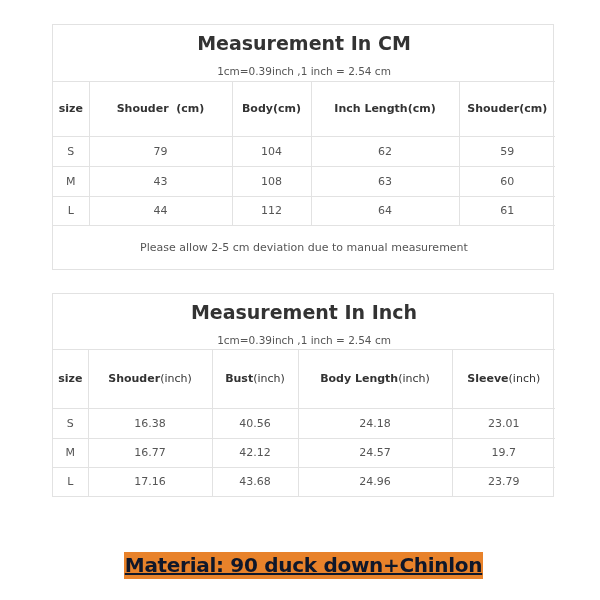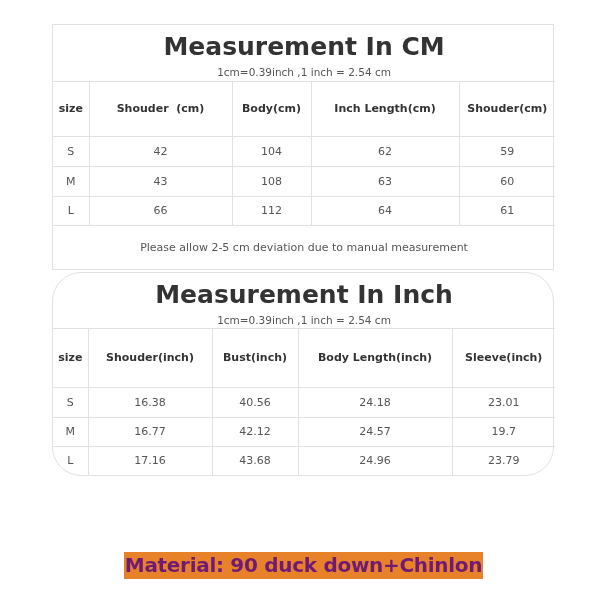--- a/index.html
+++ b/index.html
@@ -6,28 +6,28 @@
   body { width: 600px; height: 600px; position: relative; overflow: hidden;
          font-family: "DejaVu Sans", "Liberation Sans", sans-serif; color: #555; }
   .tbl { position: absolute; left: 52px; width: 502px; border: 1px solid #e2e2e2; box-sizing: border-box; }
   .tbl table { width: 100%; border-collapse: collapse; table-layout: fixed; }
   .tbl td { border: 1px solid #e2e2e2; text-align: center; padding: 0; font-size: 11px; color: #555; }
   .tbl tr:first-child td { border-top: none; }
   .tbl td:first-child { border-left: none; }
   .tbl td:last-child { border-right: none; }
   .tbl tr:last-child td { border-bottom: none; }
   .title-row td { vertical-align: top; }
-  .title { font-size: 25px; font-weight: bold; color: #333; margin-top: 7px; display: block; }
-  .subtitle { font-size: 10.5px; color: #555; display: block; margin-top: 5px; }
+  .title { font-size: 19px; font-weight: bold; color: #333; margin-top: 7px; display: block; }
+  .subtitle { font-size: 10.5px; color: #555; display: block; margin-top: 11px; }
   .hdr td { font-size: 11px; color: #333; font-weight: bold; text-align: center; }
-  .hdr .unit-light { font-weight: bold; }
+  .hdr .unit-light { font-weight: normal; }
   .note { font-size: 11.5px; color: #555; }
   .material { position: absolute; left: 124px; top: 552px; width: 359px; height: 27px;
-              background: #E8822A; color: #701a75; font-weight: bold; font-size: 20px;
-              line-height: 27px; text-align: center; white-space: nowrap; letter-spacing: -0.3px; }
+              background: #E8822A; color: #0f172a; font-weight: bold; font-size: 20px;
+              line-height: 27px; text-align: center; white-space: nowrap; letter-spacing: -0.3px; text-decoration: underline; }
 </style>
 </head>
 <body>
 
 <div class="tbl" style="top:24px;">
   <table>
     <colgroup>
       <col style="width:36px">
         <col style="width:143px">
         <col style="width:79px">
@@ -43,47 +43,47 @@
     </tr>
     <tr class="hdr" style="height:55px;">
       <td>size</td>
       <td>Shouder&nbsp;&nbsp;(cm)</td>
       <td>Body(cm)</td>
       <td>Inch Length(cm)</td>
       <td>Shouder(cm)</td>
     </tr>
     <tr style="height:30px;">
       <td>S</td>
-      <td>42</td>
+      <td>79</td>
       <td>104</td>
       <td>62</td>
       <td>59</td>
     </tr>
     <tr style="height:30px;">
       <td>M</td>
       <td>43</td>
       <td>108</td>
       <td>63</td>
       <td>60</td>
     </tr>
     <tr style="height:29px;">
       <td>L</td>
-      <td>66</td>
+      <td>44</td>
       <td>112</td>
       <td>64</td>
       <td>61</td>
     </tr>
     <tr style="height:44px;">
       <td colspan="5" class="note">Please allow 2-5 cm deviation due to manual measurement</td>
     </tr>
   </tbody>
     </table>
 </div>
 
-<div class="tbl" style="top:272px;border-radius:29px;">
+<div class="tbl" style="top:293px;">
   <table>
     <colgroup>
       <col style="width:35px">
         <col style="width:124px">
         <col style="width:86px">
         <col style="width:154px">
         <col style="width:103px">
     </colgroup>
     <tbody>
         <tr class="title-row" style="height:55px;">

